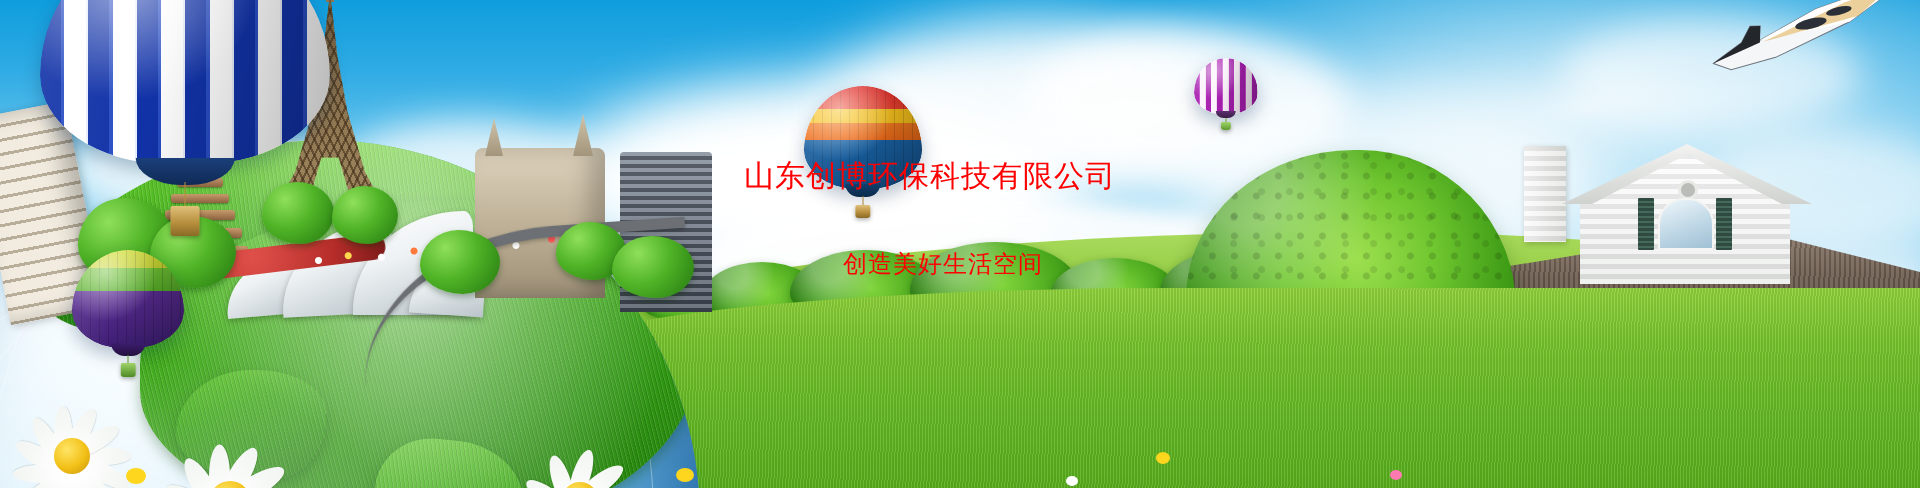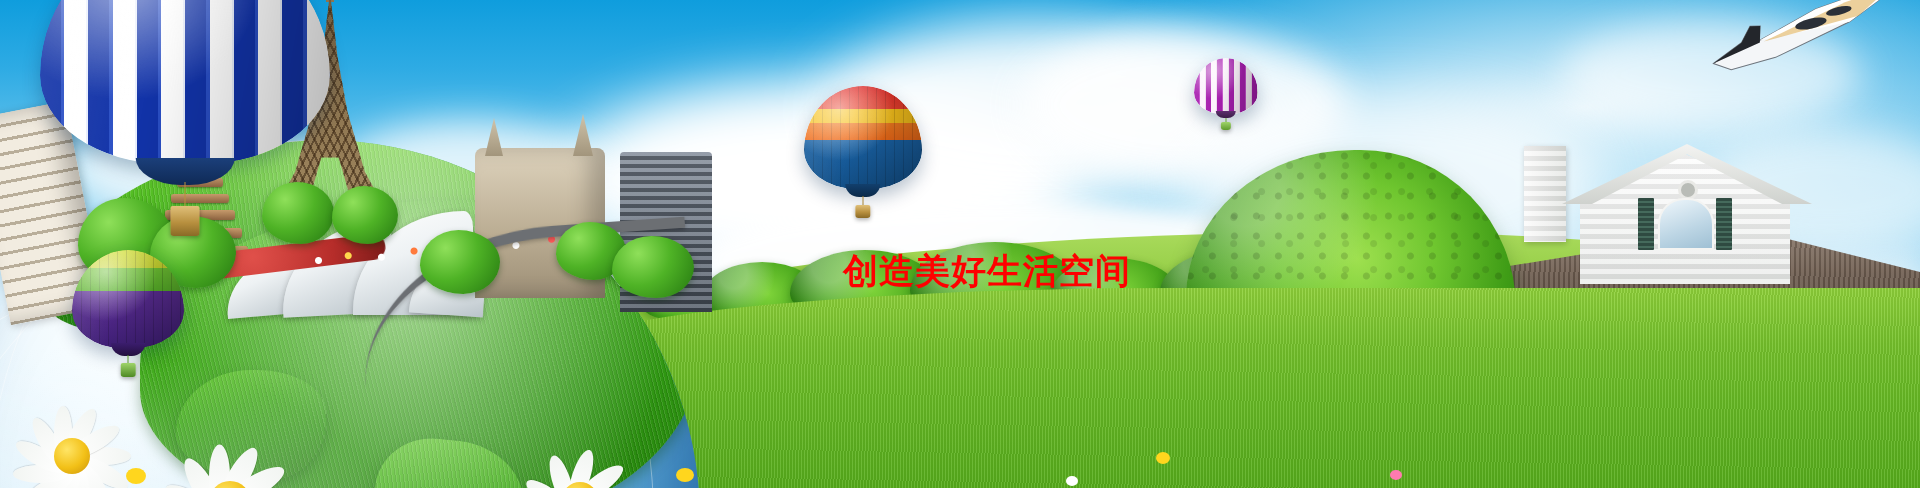--- a/index.html
+++ b/index.html
@@ -428,21 +428,21 @@
   .slogan{
     position:absolute;
     color:#ff0000;
     font-family:"DejaVu Sans", sans-serif;
     font-weight:400;
     white-space:nowrap;
     letter-spacing:1px;
   }
   #slogan-line-1{ left:744px; top:156px; font-size:30px; }
   #slogan-line-2{ left:754px; top:202px; font-size:30px; }
-  #slogan-line-3{ left:843px; top:248px; font-size:35px;font-weight:bold; }
+  #slogan-line-3{ left:843px; top:248px; font-size:24px; }
 </style>
 </head>
 <body>
 
 <div class="banner">
 
   <div class="sky"></div>
   <div class="sky-bright"></div>
 
   <div class="cloudband" style="top:230px;height:150px;"></div>
@@ -635,15 +635,16 @@
     <div class="pet" style="transform:rotate(216deg) translate(4px,-50%);"></div>
     <div class="pet" style="transform:rotate(252deg) translate(4px,-50%);"></div>
     <div class="pet" style="transform:rotate(288deg) translate(4px,-50%);"></div>
     <div class="pet" style="transform:rotate(324deg) translate(4px,-50%);"></div>
     <div class="core"></div>
   </div>
 
   <div class="minibloom" style="left:126px;top:468px;width:20px;height:16px;background:#ffd61e;"></div>
   <div class="minibloom" style="left:676px;top:468px;width:18px;height:14px;background:#ffd61e;"></div>
 
+  <div class="slogan" id="slogan-line-1">山东创博环保科技有限公司</div>
   <div class="slogan" id="slogan-line-3">创造美好生活空间</div>
 
 </div>
 
 </body></html>

